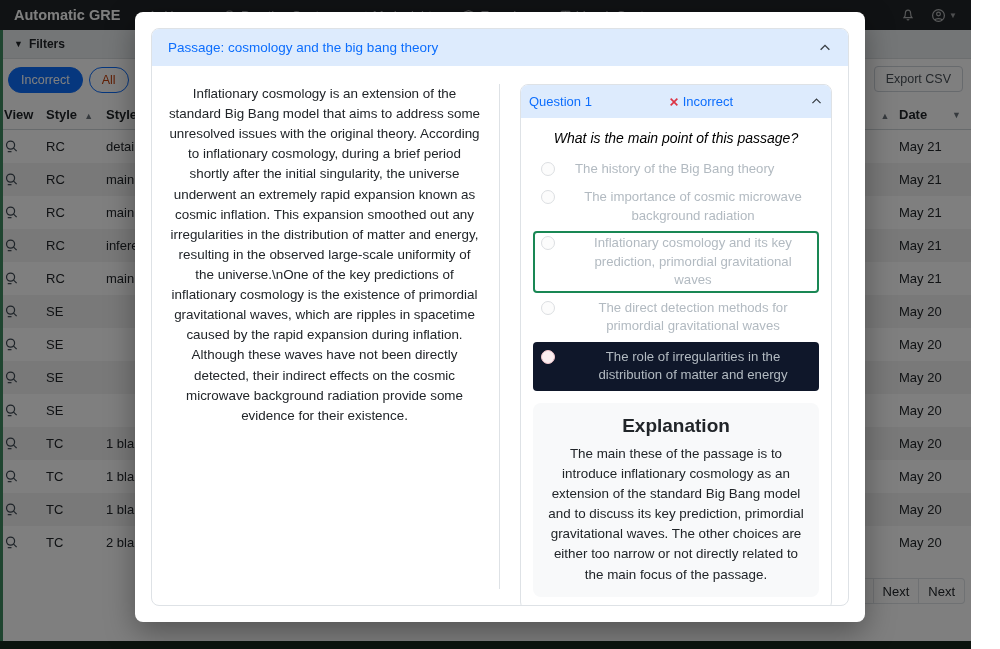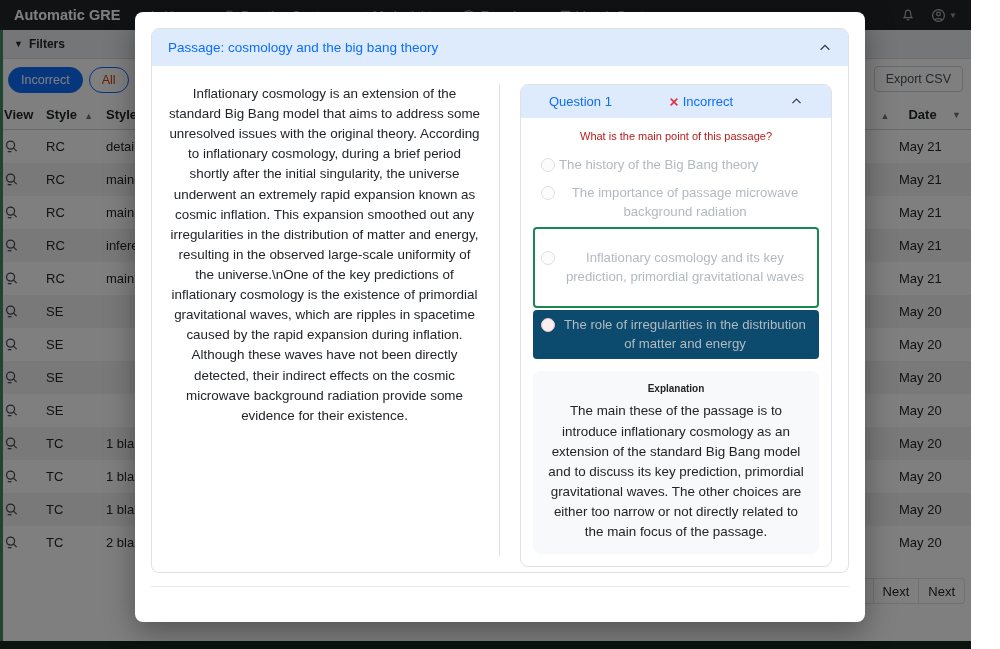--- a/index.html
+++ b/index.html
@@ -34,61 +34,61 @@
   .export-btn { position:absolute; right:8px; top:7px; height:26px; display:inline-flex; align-items:center; padding:0 11px; background:#ffffff; border:1px solid #ced4da; border-radius:4px; font-size:12.5px; color:#495057; cursor:pointer; }
 
   .table { flex:1; display:flex; flex-direction:column; }
   .thead { height:30px; display:flex; align-items:center; font-size:13px; font-weight:700; color:#212529; border-bottom:1px solid #cfd4d9; }
   .trow { height:33px; display:flex; align-items:center; font-size:13px; color:#212529; cursor:pointer; }
   .trow.striped { background:rgba(0,0,0,0.05); }
   .col-view { width:46px; padding-left:4px; flex-shrink:0; display:flex; align-items:center; }
   .col-type { width:60px; flex-shrink:0; }
   .col-style { flex:1; overflow:hidden; white-space:nowrap; }
   .col-sort { width:28px; flex-shrink:0; text-align:center; }
-  .col-date { width:72px; flex-shrink:0; display:flex; align-items:center; gap:6px; padding-right:10px;text-align:center; }
+  .col-date { width:72px; flex-shrink:0; display:flex; align-items:center; gap:6px; padding-right:10px; }
   .sort-caret { font-size:9px; color:#6c757d; }
   .date-head-label { flex:1; }
   .view-icon { cursor:pointer; display:flex; }
 
   .pagination { position:absolute; right:6px; top:578px; display:flex; z-index:1; }
   .page-item { min-width:26px; height:26px; display:inline-flex; align-items:center; justify-content:center; padding:0 9px; font-size:13px; background:#ffffff; border:1px solid #dee2e6; border-left:none; color:#212529; cursor:pointer; }
   .page-item.active { background:#0d6efd; border-color:#0d6efd; color:#ffffff; border-left:1px solid #0d6efd; }
   .page-item.first { border-top-left-radius:4px; border-bottom-left-radius:4px; }
   .page-item.last { border-top-right-radius:4px; border-bottom-right-radius:4px; }
 
   
   .backdrop { position:absolute; inset:0; background:rgba(0,0,0,0.5); z-index:10; }
-  .modal { position:absolute; left:135px; top:12px; width:730px; height:610px; background:#ffffff; border-radius:8px; box-shadow:0 10px 30px rgba(0,0,0,0.35); z-index:20; padding:16px; display:flex; flex-direction:column; }
+  .modal { position:absolute; left:135px; top:12px; width:730px; height:610px; background:#ffffff; border-radius:8px; box-shadow:0 10px 30px rgba(0,0,0,0.35); z-index:20; padding:16px; display:flex; flex-direction:row; }
 
   .acc-card { border:1px solid #dee2e6; border-radius:8px; flex:1; display:flex; flex-direction:column; overflow:hidden; }
   .acc-header { height:37px; background:#ddebfd; display:flex; align-items:center; justify-content:space-between; padding:0 16px; cursor:pointer; flex-shrink:0; }
   .acc-title { color:#0d6efd; font-size:13.5px; }
   .chev { display:flex; }
 
   .acc-body { flex:1; display:flex; padding:18px 16px 16px 16px; overflow:hidden;text-align:center; }
   .passage-col { width:332px; flex-shrink:0; padding-right:18px; border-right:1px solid #dee2e6; }
   .passage-text { font-size:13.4px; line-height:1.5; color:#212529; }
   .question-col { flex:1; padding-left:20px; }
 
   .q-card { border:1px solid #dee2e6; border-radius:8px; overflow:hidden; }
-  .q-header { height:33px; background:#ddebfd; display:flex; align-items:center; justify-content:space-between; padding:0 28px; cursor:pointer; }
+  .q-header { height:33px; background:#ddebfd; display:flex; align-items:center; justify-content:space-between; padding:0 8px; cursor:pointer; }
   .q-title { color:#0d6efd; font-size:13px; }
   .q-status { display:flex; align-items:center; gap:4px; color:#0d6efd; font-size:13px; }
   .q-body { padding:12px; }
-  .q-text { font-size:11px; color:#b91c1c; margin-bottom:10px; }
-
-  .option { display:flex; align-items:flex-start; gap:4px; padding:2px 6px; margin-bottom:2px; border:2px solid transparent; }
+  .q-text { font-size:14px; color:#000000; margin-bottom:10px;font-style:italic; }
+
+  .option { display:flex; align-items:flex-start; gap:20px; padding:2px 6px; margin-bottom:2px; border:2px solid transparent; }
   .option .radio { width:14px; height:14px; border-radius:50%; border:1px solid #dcdfe2; background:#fcfcfc; flex-shrink:0; margin-top:2px; }
   .opt-text { font-size:13.2px; line-height:1.4; color:#b2bac1; }
-  .option.correct { border:2px solid #198754; border-radius:4px; padding:20px 6px; }
-  .option.wrong { background:#0c4a6e; border-radius:4px; padding:4px 6px; }
+  .option.correct { border:2px solid #198754; border-radius:4px; padding:1px 6px; }
+  .option.wrong { background:#0f172a; border-radius:4px; padding:4px 6px; }
   .option.wrong .radio { background:#fbeef0; border-color:#f2c6cc; }
 
   .explain-box { margin-top:12px; background:#f8f9fa; border-radius:8px; padding:12px 14px; }
-  .explain-title { font-size:10px; font-weight:600; color:#212529; margin-bottom:7px; }
+  .explain-title { font-size:19px; font-weight:600; color:#212529; margin-bottom:7px; }
   .explain-text { font-size:13.4px; line-height:1.5; color:#212529; }
 
   .modal-footer { margin-top:13px; border-top:1px solid #e7eaec; height:20px; flex-shrink:0; }
 </style>
 </head>
 <body>
 
 <div class="app">
   <div class="page">
 
@@ -440,25 +440,29 @@
             <div class="q-body">
               <div class="q-text">What is the main point of this passage?</div>
 
               <div>
                 <div class="option plain">
                   <span class="radio"></span>
                   <span class="opt-text">The history of the Big Bang theory</span>
                 </div>
                 <div class="option plain">
                   <span class="radio"></span>
-                  <span class="opt-text">The importance of passage microwave background radiation</span>
+                  <span class="opt-text">The importance of cosmic microwave background radiation</span>
                 </div>
                 <div class="option correct">
                   <span class="radio"></span>
                   <span class="opt-text">Inflationary cosmology and its key prediction, primordial gravitational waves</span>
+                </div>
+                <div class="option plain">
+                  <span class="radio"></span>
+                  <span class="opt-text">The direct detection methods for primordial gravitational waves</span>
                 </div>
                 <div class="option wrong">
                   <span class="radio"></span>
                   <span class="opt-text">The role of irregularities in the distribution of matter and energy</span>
                 </div>
               </div>
 
               <div class="explain-box">
                 <div class="explain-title">Explanation</div>
                 <div class="explain-text">The main these of the passage is to introduce inflationary cosmology as an extension of the standard Big Bang model and to discuss its key prediction, primordial gravitational waves. The other choices are either too narrow or not directly related to the main focus of the passage.</div>

